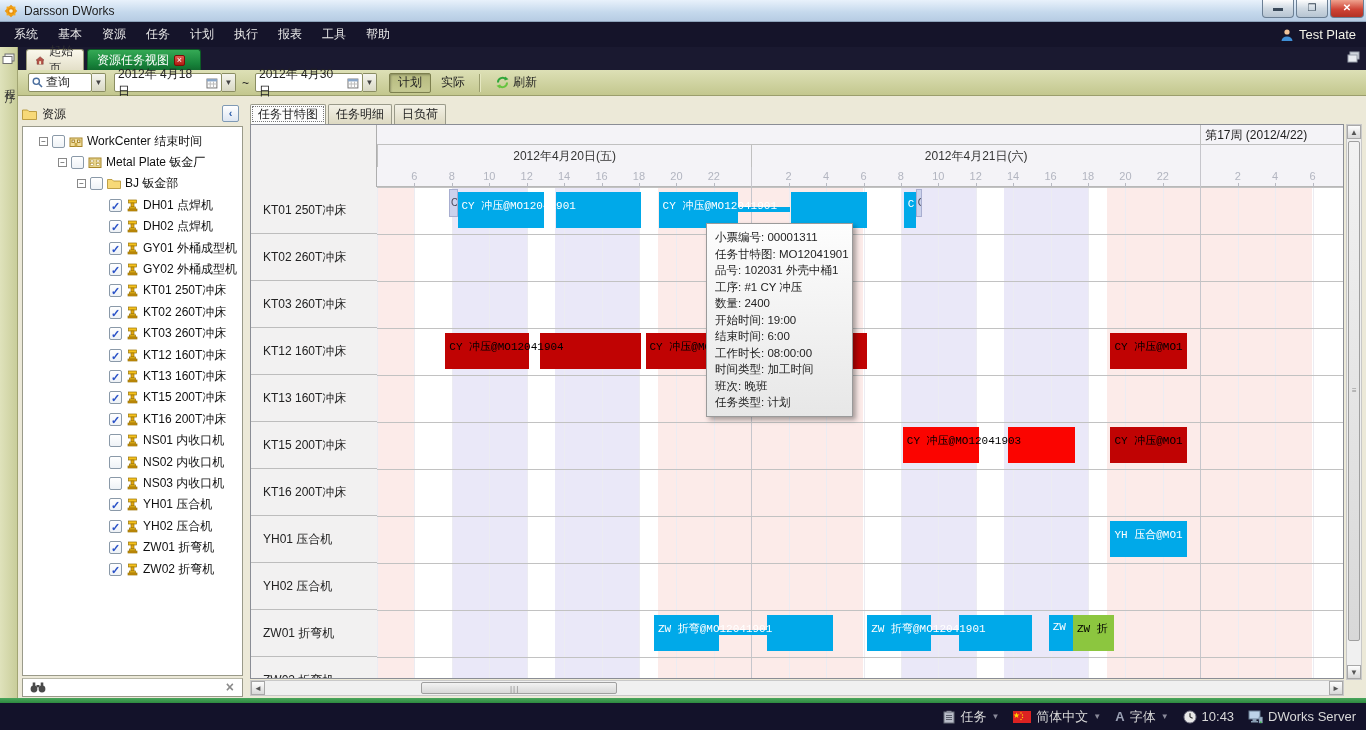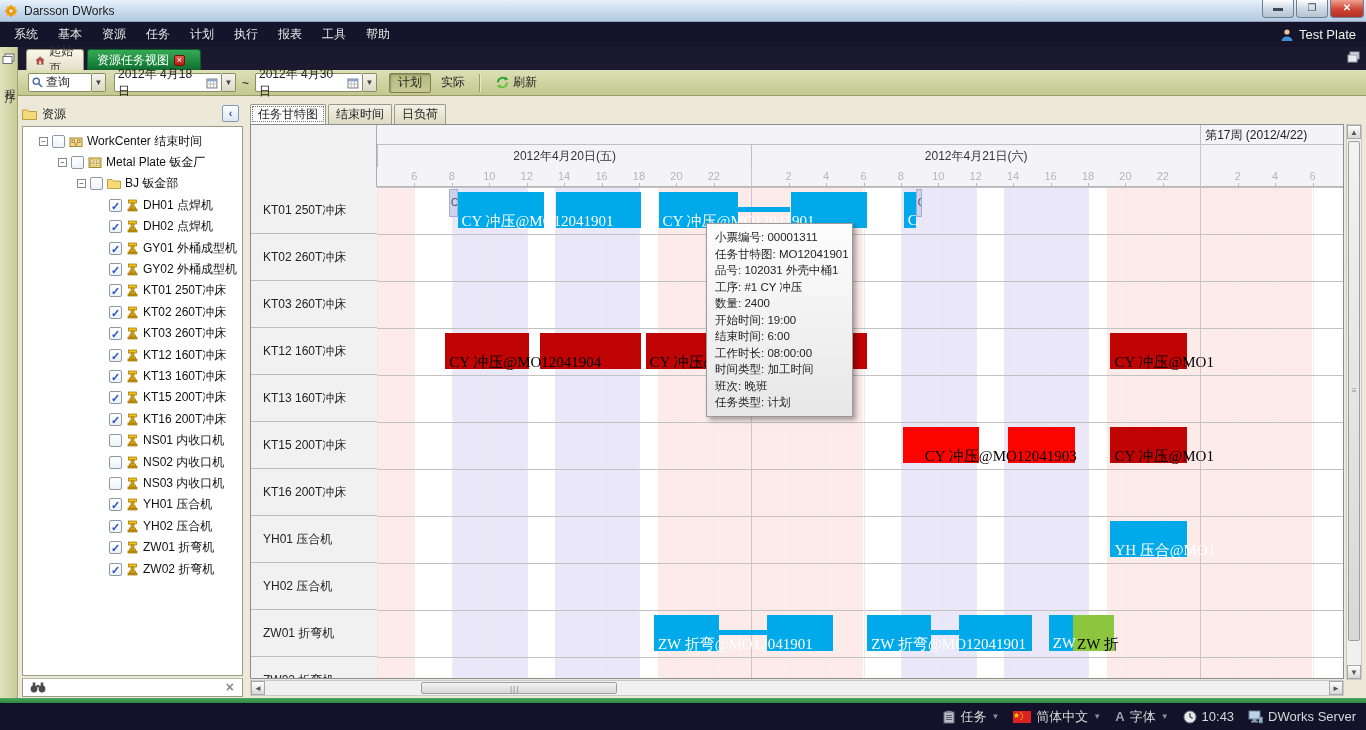--- a/index.html
+++ b/index.html
@@ -80,21 +80,21 @@
   .g-daylabel { position:absolute; text-align:center; font-size:12px; color:#333; line-height:22px; border-left:1px solid #c0c0c0; }
   .g-hour { position:absolute; font-size:11px; color:#b2b5c0; width:30px; text-align:center; }
   .g-tickmark { position:absolute; width:1px; height:4px; background:#b8bac2; }
   .g-vline { position:absolute; top:62px; width:1px; height:493px; background:#ececf2; }
   .g-vline.day { background:#c6c6cc; top:20px; height:535px; }
   .g-hline { position:absolute; left:126px; width:968px; height:1px; background:#c2c2c2; }
   .stripe { position:absolute; height:46px; }
   .barlayer { position:absolute; left:126px; width:968px; height:47px; }
   .gbar-seg { position:absolute; top:5px; height:36px; }
   .gbar-conn { position:absolute; top:20px; height:5px; }
-  .gbar-label { position:absolute; top:25px; left:4px; font-size:15px; white-space:nowrap; font-family:Liberation Serif, serif; }
+  .gbar-label { position:absolute; top:11px; left:4px; font-size:11px; white-space:nowrap; font-family:Liberation Mono, monospace; }
   .gbar-ghost { position:absolute; top:2px; height:28px; background:#ccd2ec; border:1px solid #a8aed0; font-size:10px; color:#445; overflow:hidden; line-height:25px; padding-left:1px; }
 
   
   .vscroll { position:absolute; left:1346px; top:124px; width:16px; height:556px; background:#f0f0f0; border:1px solid #c8c8c8; }
   .hscroll { position:absolute; left:250px; top:680px; width:1094px; height:16px; background:#f0f0f0; border:1px solid #c8c8c8; }
   .sc-btn { position:absolute; background:linear-gradient(#fdfdfd,#d8d8d8); border:1px solid #a8a8a8; color:#555; font-size:8px; text-align:center; }
   .sc-thumb { position:absolute; background:linear-gradient(#f2f2f2,#d8d8d8); border:1px solid #9f9f9f; border-radius:2px; }
   .sc-grip { position:absolute; color:#8a8a8a; font-size:8px; letter-spacing:1px; }
 
   
@@ -500,21 +500,21 @@
       </svg>
       <span class="xclose">×</span>
     </div>
   </div>
 
   <div class="gantt-tabs">
     <div class="gtab active">
         <span>任务甘特图</span>
       </div>
     <div class="gtab">
-        <span>结束时间</span>
+        <span>任务明细</span>
       </div>
     <div class="gtab">
         <span>日负荷</span>
       </div>
   </div>
 
   <div id="gantt">
       <div class="g-headband" style="top:0;height:20px;border-bottom:1px solid #c0c0c0;"></div>
       <div class="g-headband" style="top:20px;height:22px;left:126px;width:968px;"></div>
       <div class="g-headband" style="top:42px;height:20px;left:126px;width:968px;border-bottom:1px solid #b8b8b8;"></div>
@@ -735,21 +735,21 @@
         <div class="gbar-conn" style="left:361.1px;width:52.4px;background:#c00303;"></div>
         <div class="gbar-label" style="left:272.5px;color:#000000;">CY 冲压@MO12041904</div>
       </div>
       <div class="barlayer" style="top:203px;">
         <div class="gbar-seg" style="left:733.4px;width:76.7px;background:#c00303;"></div>
         <div class="gbar-label" style="left:737.4px;color:#000000;">CY 冲压@MO1</div>
       </div>
       <div class="barlayer" style="top:297px;">
         <div class="gbar-seg" style="left:525.8px;width:76.7px;background:#fb0400;"></div>
         <div class="gbar-seg" style="left:630.5px;width:67.4px;background:#fb0400;"></div>
-        <div class="gbar-label" style="left:529.8px;color:#000000;margin-left:18px;">CY 冲压@MO12041903</div>
+        <div class="gbar-label" style="left:529.8px;color:#000000;">CY 冲压@MO12041903</div>
       </div>
       <div class="barlayer" style="top:297px;">
         <div class="gbar-seg" style="left:733.4px;width:76.7px;background:#c00303;"></div>
         <div class="gbar-label" style="left:737.4px;color:#000000;">CY 冲压@MO1</div>
       </div>
       <div class="barlayer" style="top:391px;">
         <div class="gbar-seg" style="left:733.4px;width:76.7px;background:#00a9e9;"></div>
         <div class="gbar-label" style="left:737.4px;color:#ffffff;">YH 压合@MO1</div>
       </div>
       <div class="barlayer" style="top:485px;">

